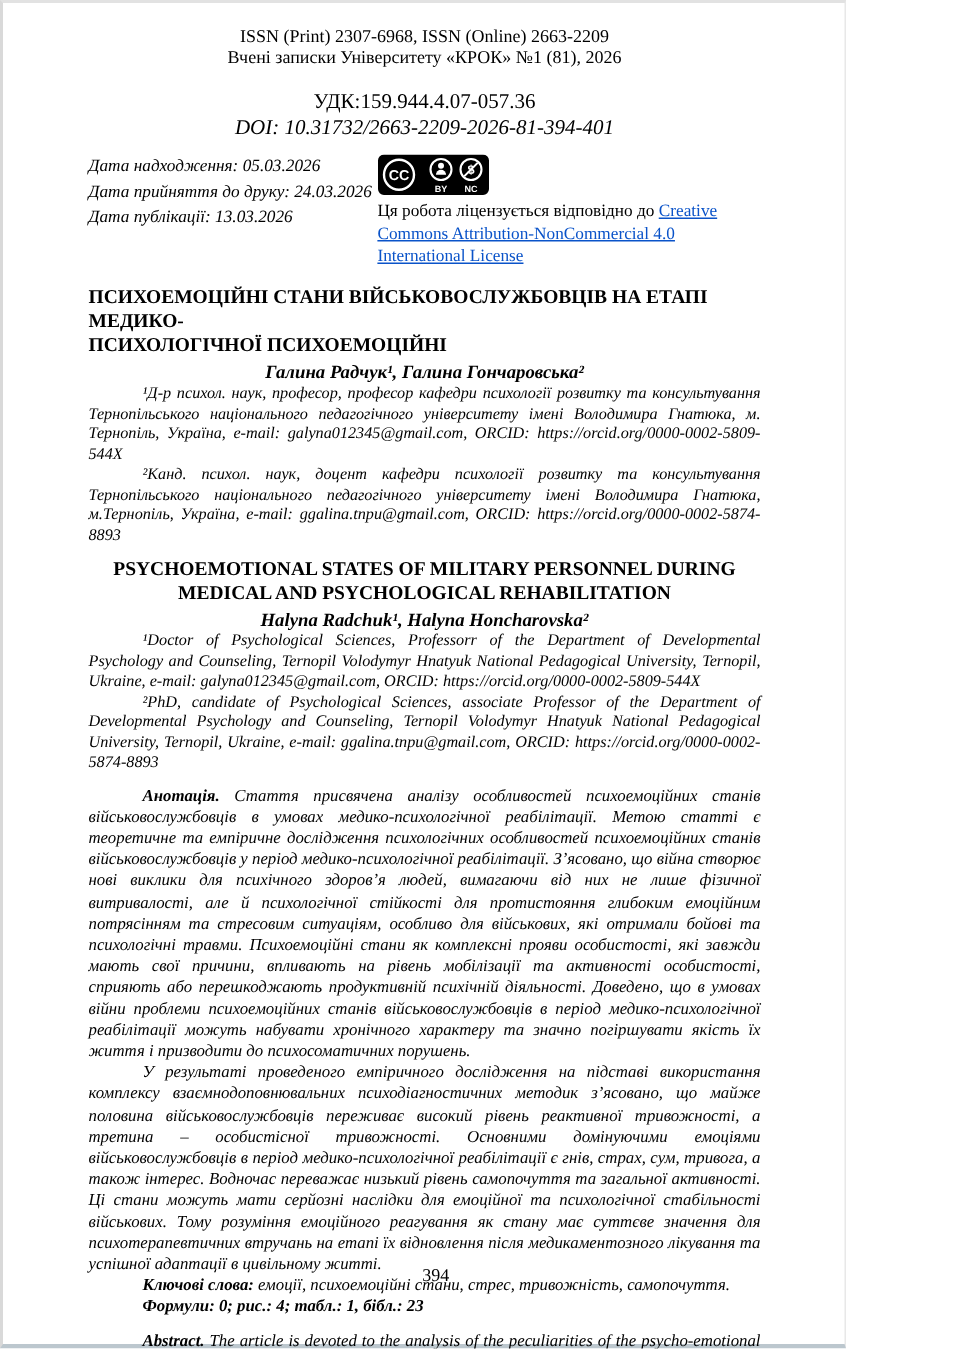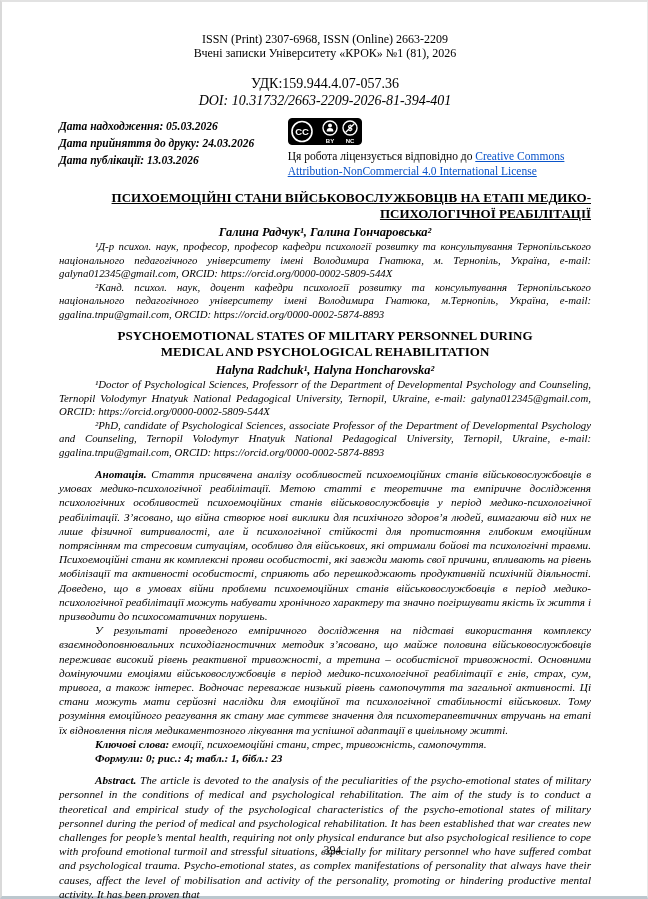--- a/index.html
+++ b/index.html
@@ -4,39 +4,39 @@
 <style>
   * { margin: 0; padding: 0; box-sizing: border-box; }
   html, body { background: #ffffff; }
   body {
     width: 648px; height: 899px;
     font-family: "Liberation Serif", "DejaVu Serif", serif;
     color: #000;
     overflow: hidden;
   }
   .page {
-    width: 648px; height: 899px;
+    width: 564px; height: 899px;
     border-left: 2px solid #d9d9d9;
     border-top: 2px solid #e2e2e2;
     border-right: 1px solid #e8e8e8;
     border-bottom: 3px solid #bcc7ce;
-    padding: 30px 56px 0 57px;
+    padding: 15px 56px 0 57px;
     position: relative;
   }
   .journal-head { text-align: center; font-size: 12px; line-height: 14px; }
   .udc-block { margin-top: 15px; font-size: 14px; line-height: 17px; text-align: center; }
   .doi { font-style: italic; }
   .meta-row { margin-top: 9px; display: flex; align-items: flex-start; }
-  .dates-col { width: 230px; font-size: 11.5px; font-style: italic; font-weight: bold; line-height: 17px; }
+  .dates-col { width: 230px; font-size: 11.5px; font-style: italic; font-weight: normal; line-height: 17px; }
   .license-col { width: 305px; font-size: 11.5px; line-height: 15px; }
   .cc-badge { display: block; margin-bottom: 4px; }
   .license-text a, .license-link {
     color: #0a53c9; text-decoration: underline; cursor: pointer;
   }
-  .title-uk { margin-top: 11px; text-align: right; font-weight: bold; font-size: 13px; line-height: 16px; text-decoration: underline; }
+  .title-uk { margin-top: 11px; text-align: left; font-weight: bold; font-size: 13px; line-height: 16px; }
   .authors-line { text-align: center; font-weight: bold; font-style: italic; font-size: 12.5px; line-height: 16px; margin-top: 2px; }
   .affil { font-size: 10.8px; font-style: italic; line-height: 13.5px; text-align: justify; }
   .affil p { text-indent: 36px; }
   .title-en { margin-top: 7px; text-align: center; font-weight: bold; font-size: 13px; line-height: 16px; }
   .abstract { margin-top: 8px; font-size: 11.2px; font-style: italic; line-height: 14.2px; text-align: justify; }
   .abstract p { text-indent: 36px; }
   .b { font-weight: bold; }
   .kw { text-indent: 36px; font-size: 11.2px; font-style: italic; line-height: 14.2px; text-align: justify; }
   .page-number { position: absolute; bottom: 38px; left: 16px; right: 0; text-align: center; font-size: 12px; }
 </style>
@@ -80,21 +80,21 @@
           <line x1="57.5" y1="14.5" x2="66.5" y2="5.5" stroke="#fff" stroke-width="1.2"></line>
           <text x="62" y="25" font-size="6" font-weight="bold" fill="#fff" text-anchor="middle" font-family="Liberation Sans, sans-serif">NC</text>
         </g>
       </svg>
       <div class="license-text"><span>Ця робота ліцензується відповідно до </span><a class="license-link">Creative Commons Attribution-NonCommercial 4.0 International License</a></div>
     </div>
   </div>
 
   <div class="title-uk">
     <div>ПСИХОЕМОЦІЙНІ СТАНИ ВІЙСЬКОВОСЛУЖБОВЦІВ НА ЕТАПІ МЕДИКО-</div>
-    <div>ПСИХОЛОГІЧНОЇ РЕАБІЛІТАЦІЇ</div>
+    <div>ПСИХОЛОГІЧНОЇ ПСИХОЕМОЦІЙНІ</div>
   </div>
   <div class="authors-line">Галина Радчук¹, Галина Гончаровська²</div>
 
   <div class="affil">
     <p>¹Д-р психол. наук, професор, професор кафедри психології розвитку та консультування Тернопільського національного педагогічного університету імені Володимира Гнатюка, м. Тернопіль, Україна, e-mail: galyna012345@gmail.com,  ORCID: https://orcid.org/0000-0002-5809-544X</p>
     <p>²Канд. психол. наук, доцент кафедри психології розвитку та консультування Тернопільського національного педагогічного університету імені Володимира Гнатюка, м.Тернопіль, Україна, e-mail: ggalina.tnpu@gmail.com, ORCID: https://orcid.org/0000-0002-5874-8893</p>
   </div>
 
   <div class="title-en">
     <div>PSYCHOEMOTIONAL STATES OF MILITARY PERSONNEL DURING</div>

